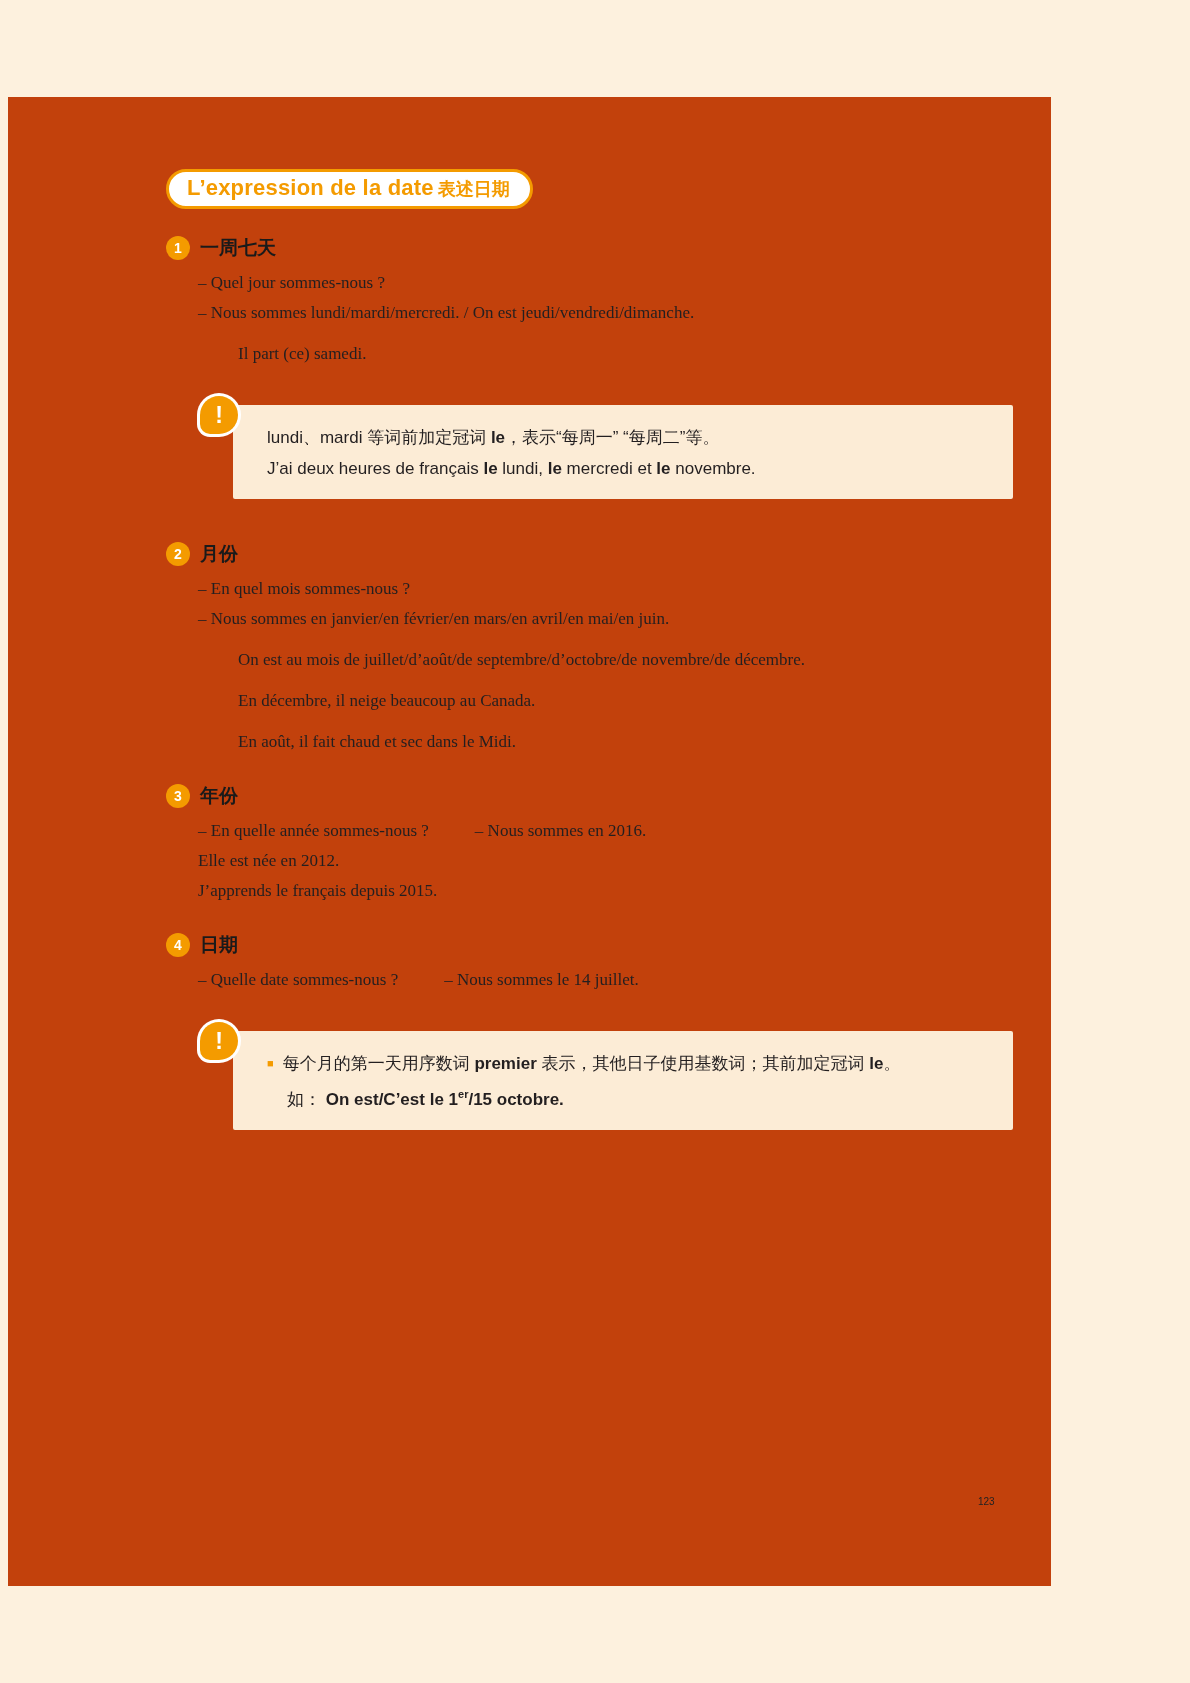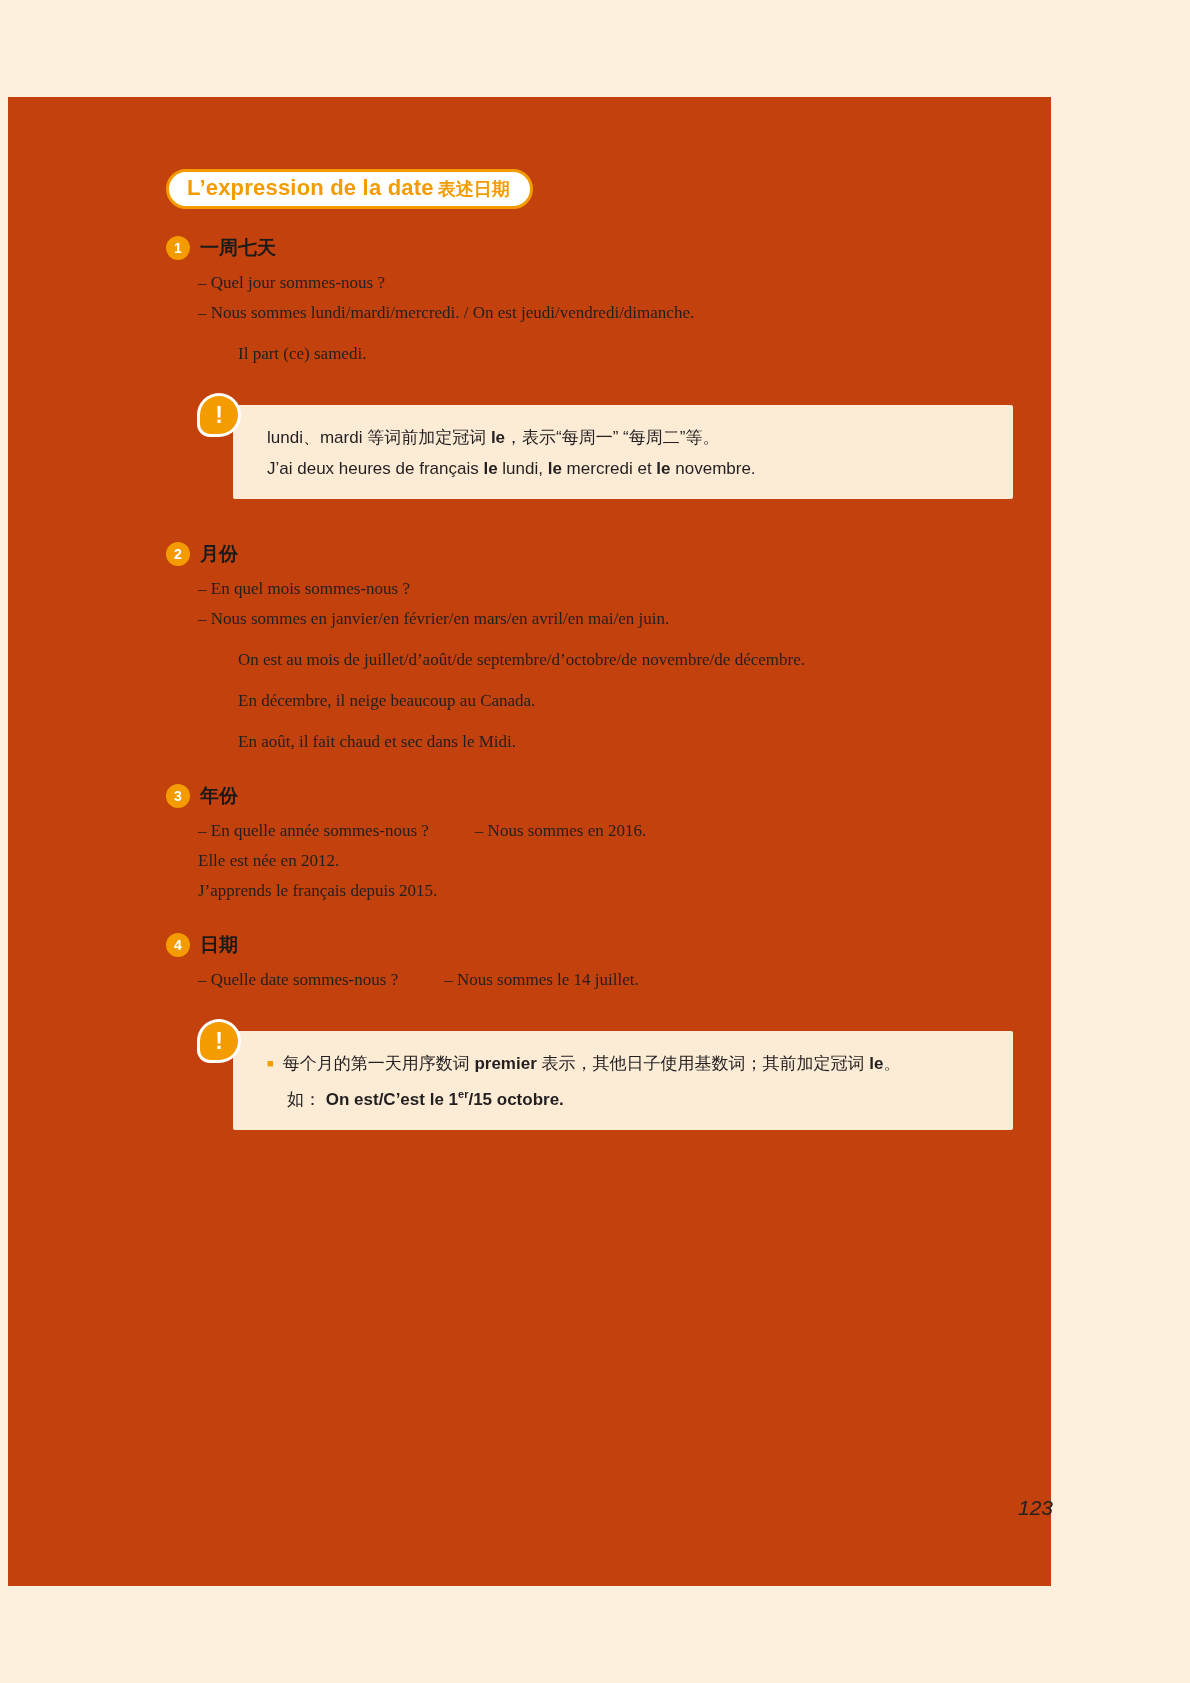--- a/index.html
+++ b/index.html
@@ -66,22 +66,22 @@
     display:flex; align-items:center; justify-content:center;
     box-shadow:0 0 0 3px #ffffff;
   }
   .note-line { font-size:17px; color:#231f20; line-height:31px; }
   .note-line b { font-weight:bold; }
   .sq { color:#f49b00; font-size:11px; margin-right:9px; vertical-align:2px; }
   .sup { font-size:11px; vertical-align:7px; }
 
   .page-number {
     position:absolute;
-    left:1018px; top:1496px;
-    font-size:21px; color:#222222;font-style:italic;
+    left:978px; top:1496px;
+    font-size:10px; color:#222222;
   }
 </style>
 </head>
 <body>
 
 <div class="page">
   <div class="sheet">
     <div class="content">
 
       <div class="title-box">

